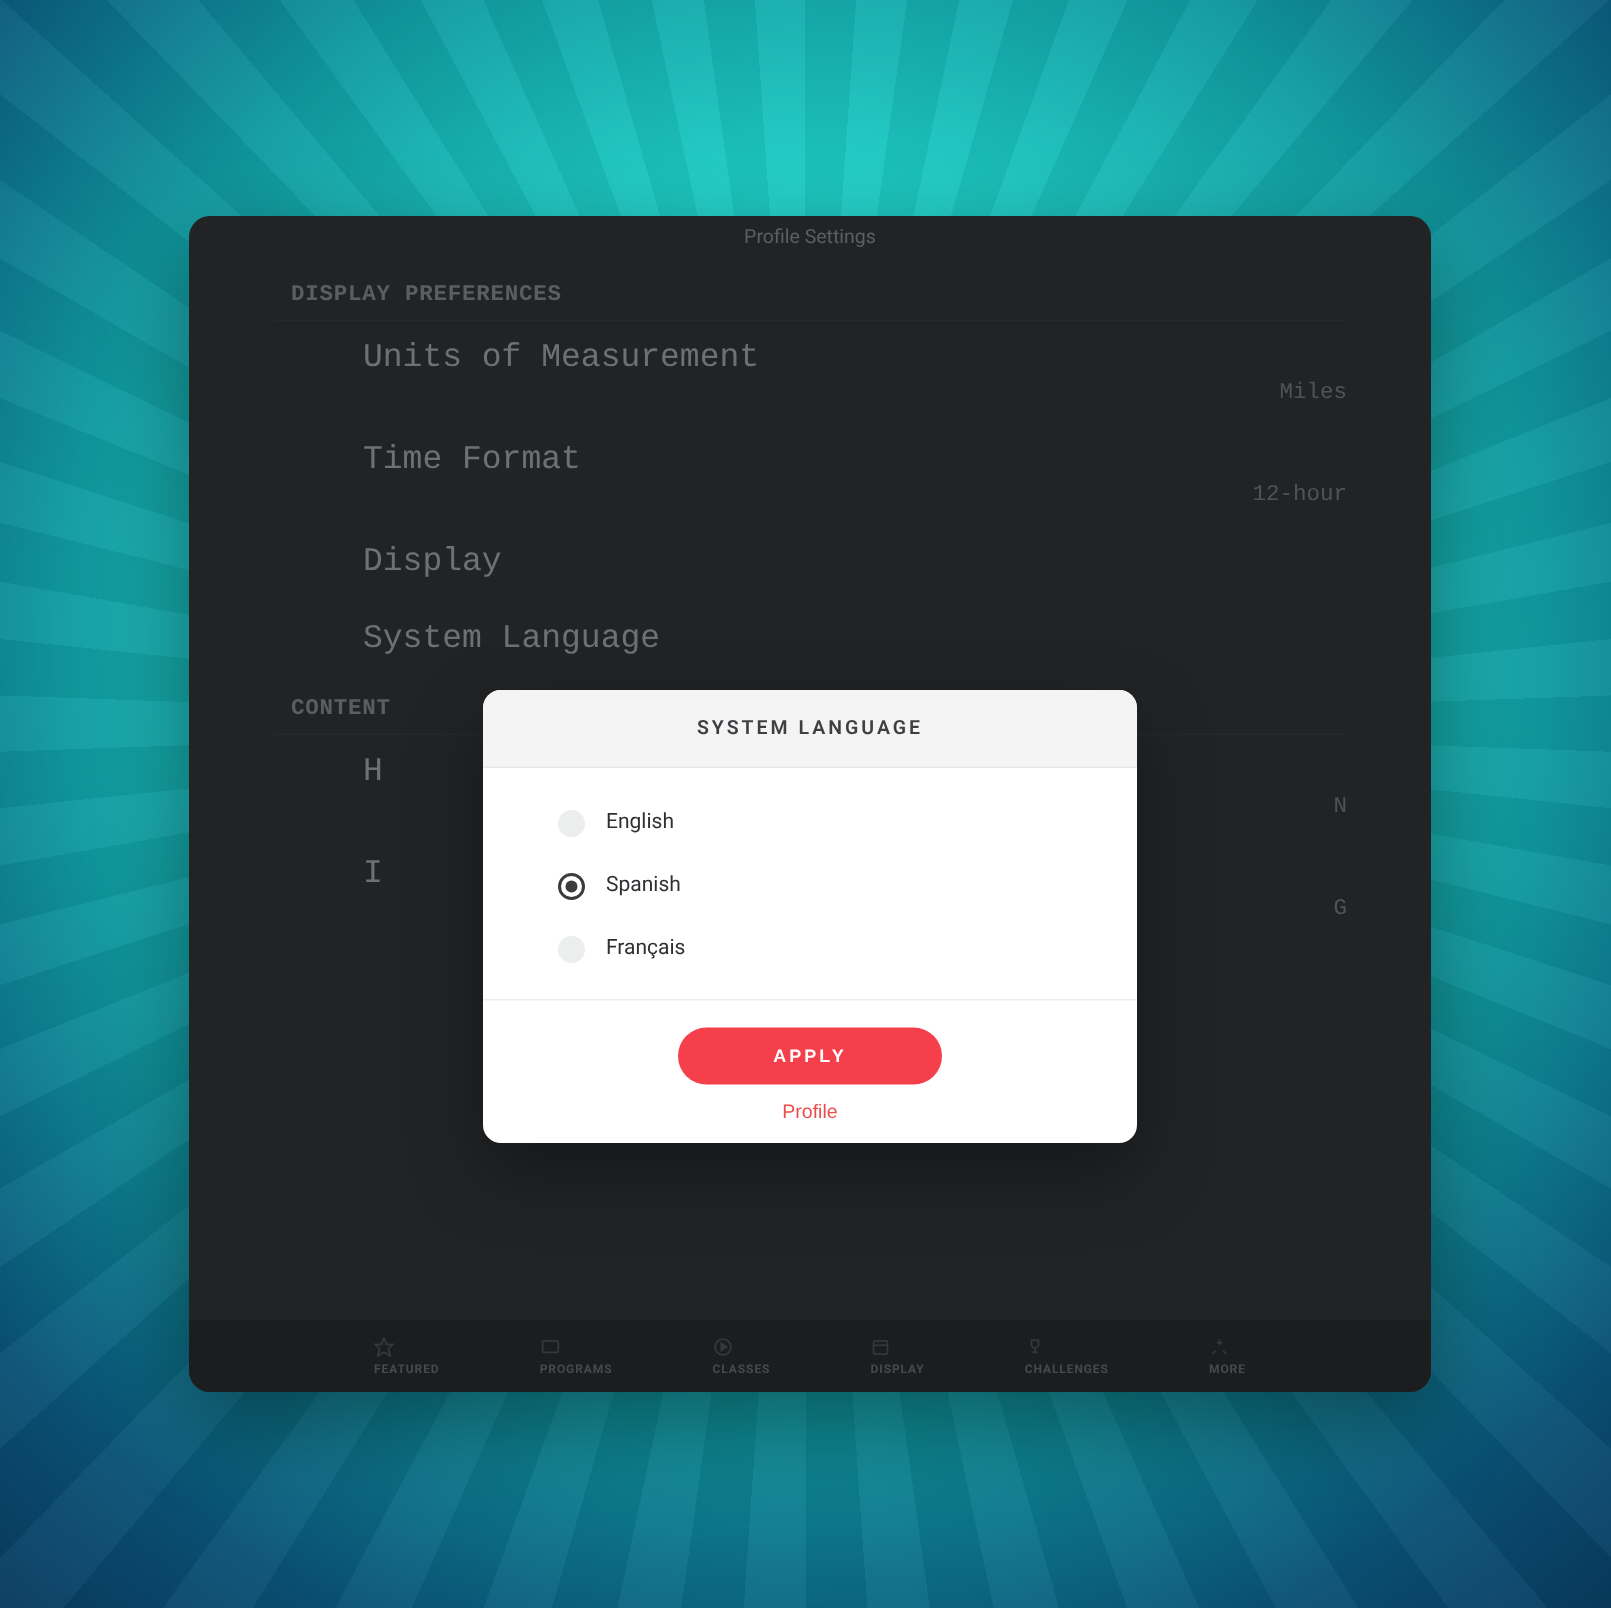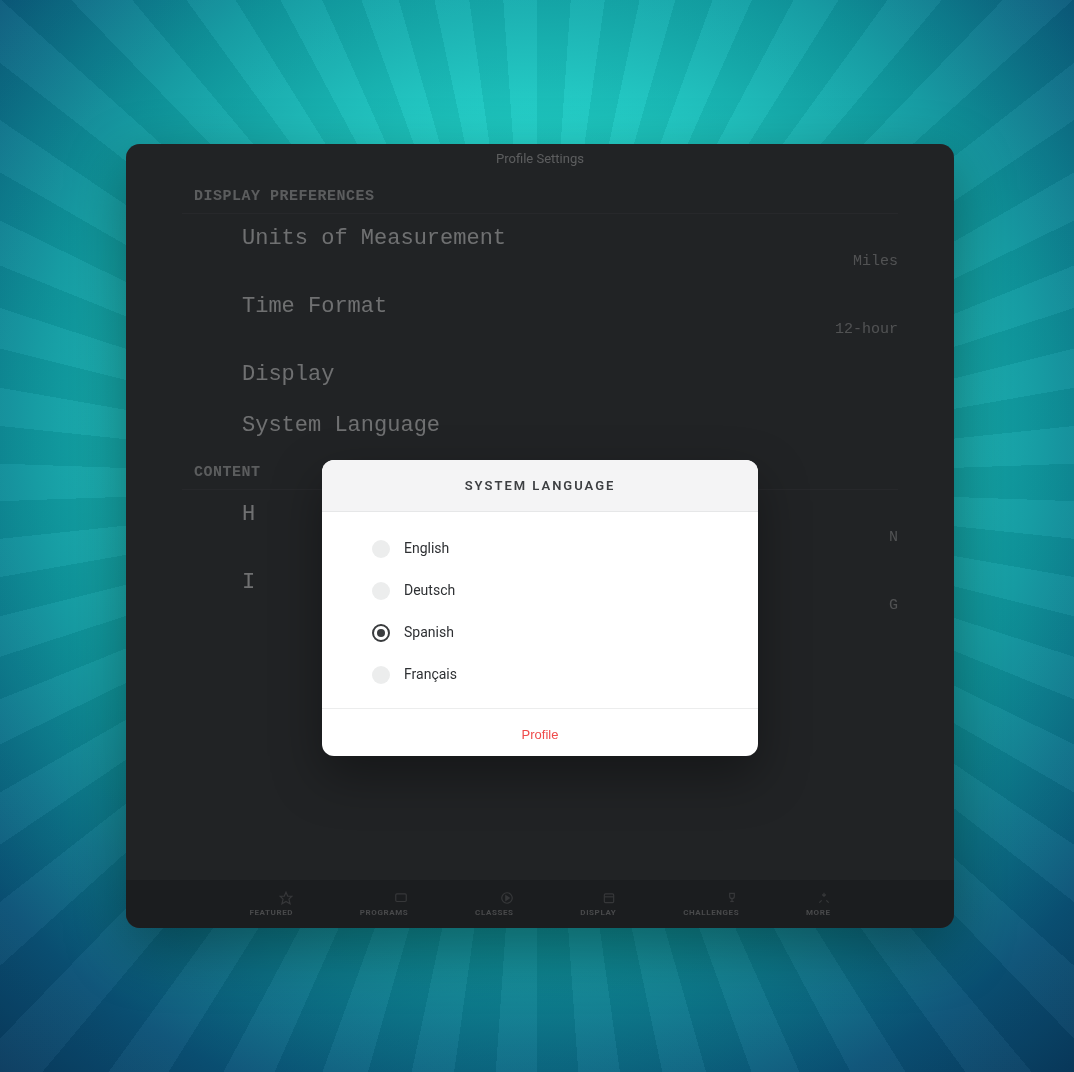--- a/index.html
+++ b/index.html
@@ -42,21 +42,21 @@
   }
   .row { padding: 12px 0 12px 60px; }
   .row-title { font-size: 22px; color: #bfc1c3; font-weight: 500; }
   .row-value { font-size: 15px; color: #8c8e90; margin-top: 2px; text-align: right; }
   .tabbar {
     position: absolute; left: 0; right: 0; bottom: 0; height: 48px;
     background: #2f3236;
     display: flex; justify-content: space-around; align-items: center;
     padding: 0 90px;
   }
-  .tab { display: flex; flex-direction: column; align-items: flex-end; color: #7c7e80; font-size: 8px; letter-spacing: 0.6px; font-weight: 700; gap: 3px; }
+  .tab { display: flex; flex-direction: column; align-items: flex-start; color: #7c7e80; font-size: 8px; letter-spacing: 0.6px; font-weight: 700; gap: 3px; }
   .tab-ico { width: 14px; height: 14px; opacity: 0.6; }
   
   .dim {
     position: absolute; inset: 0;
     background: rgba(0,0,0,0.42);
   }
   .modal {
     position: absolute;
     left: 50%; top: 316px;
     transform: translateX(-50%);
@@ -202,31 +202,28 @@
     <div class="dim"></div>
 
     <div class="modal">
       <div class="modal-head">SYSTEM LANGUAGE</div>
       <div class="options">
         <div class="opt">
           <span class="radio"></span>
           <span>English</span>
         </div>
         <div class="opt">
-          <span class="radio"></span>
-          <span>Deutsch</span>
-        </div>
-        <div class="opt">
           <span class="radio selected"></span>
           <span>Spanish</span>
         </div>
         <div class="opt">
           <span class="radio"></span>
           <span>Français</span>
         </div>
       </div>
       <div class="modal-foot">
+        <button class="btn-apply">APPLY</button>
         <button class="btn-cancel">Profile</button>
       </div>
     </div>
 
   </div>
 </div>
 
 </body></html>

